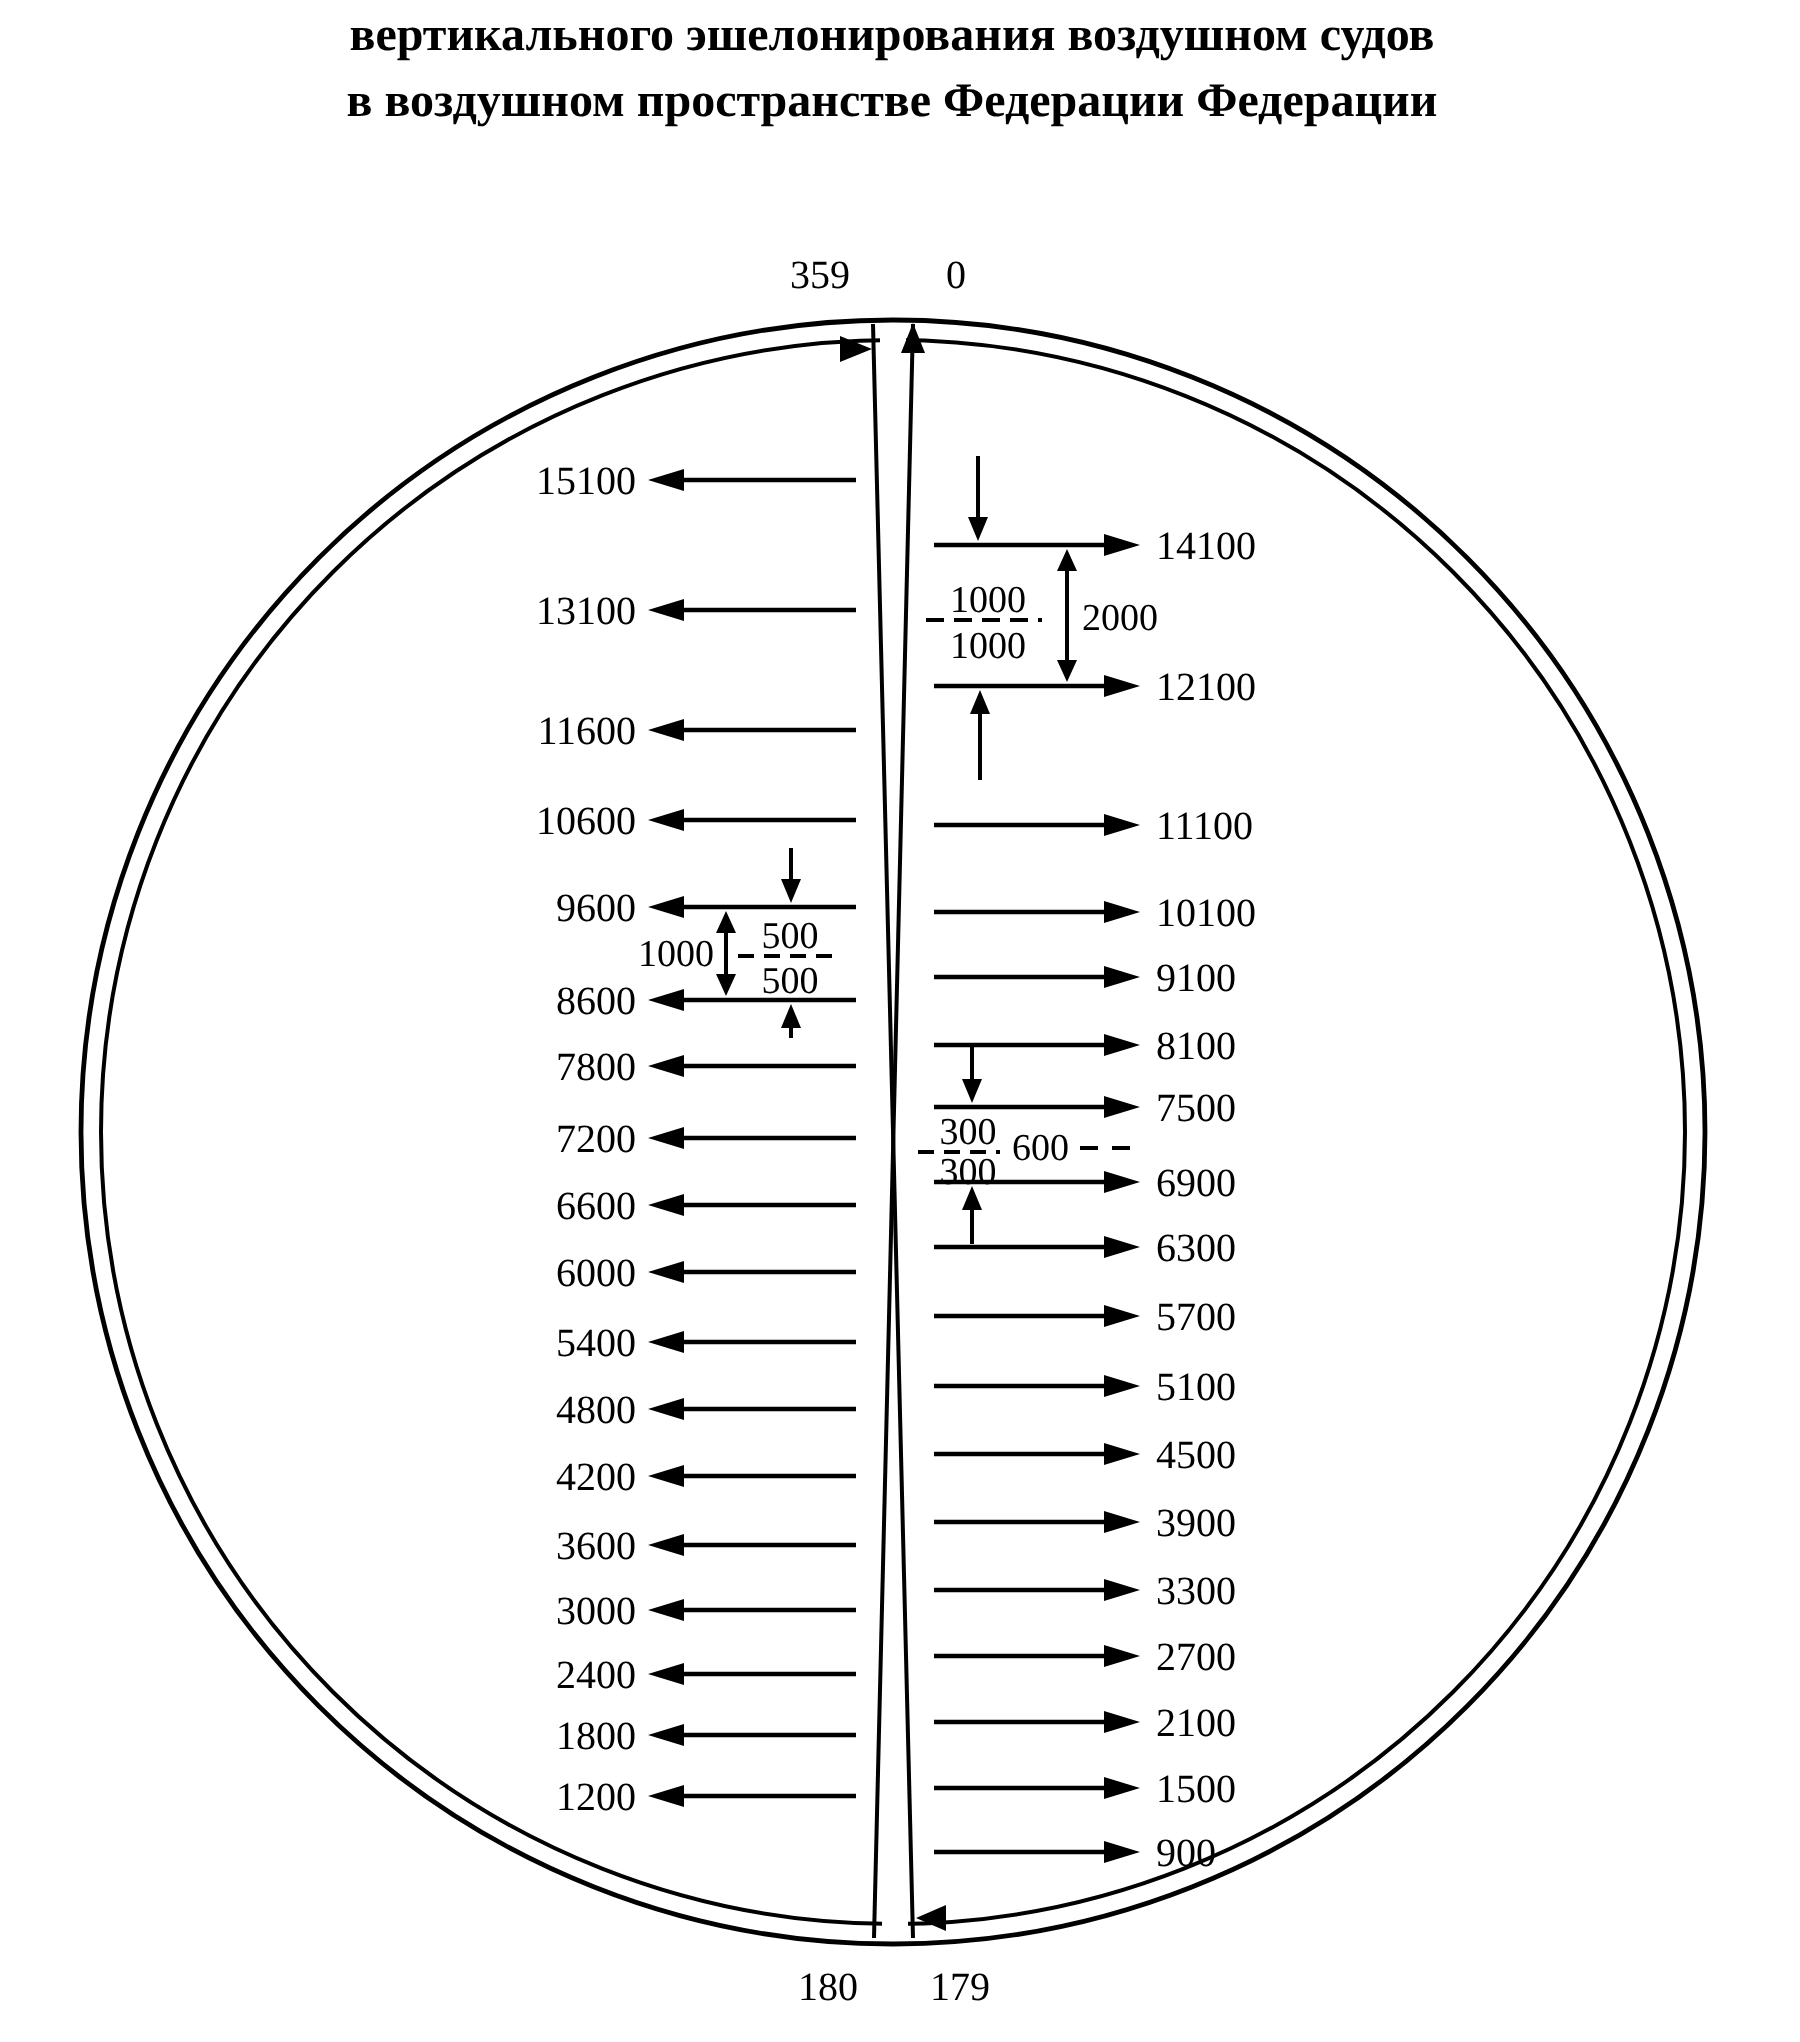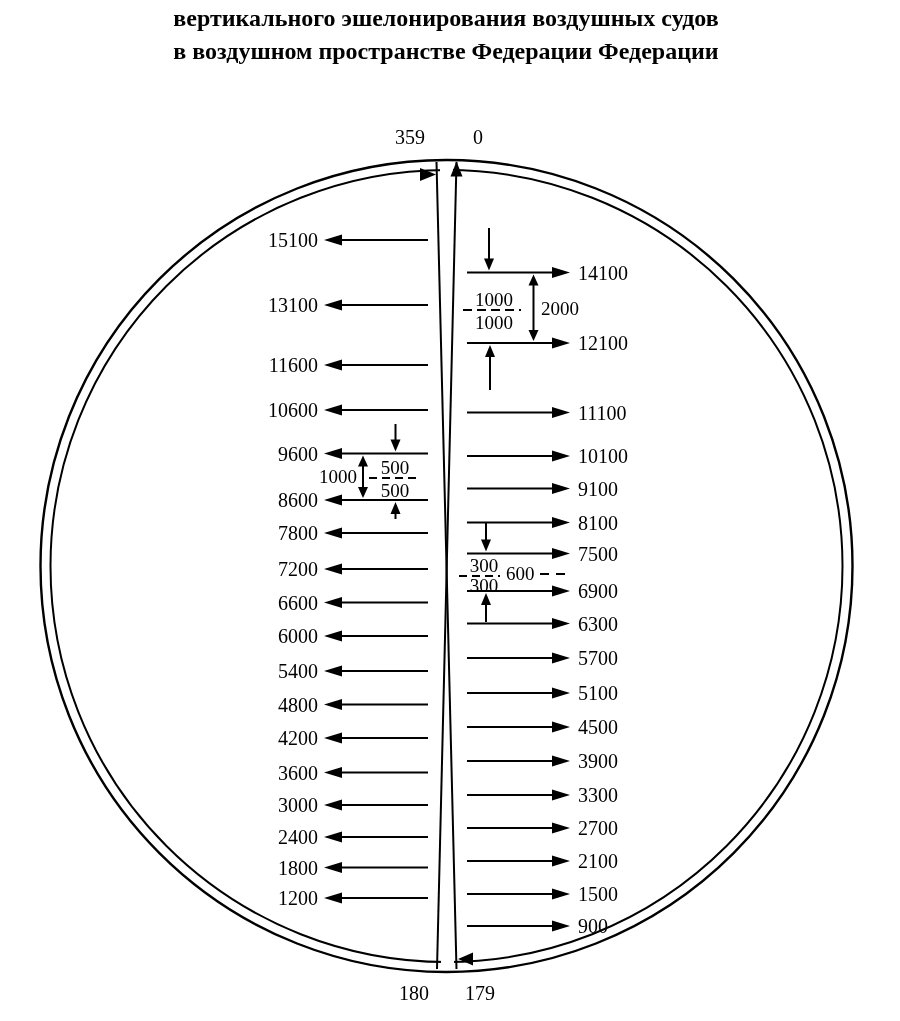--- a/index.html
+++ b/index.html
@@ -30,21 +30,21 @@
   .num  { font-family:"Liberation Serif",serif; font-size:20px; fill:#000; }
   .anum { font-family:"Liberation Serif",serif; font-size:19px; fill:#000; }
   .patch{ fill:#ffffff; stroke:none; }
 </style>
 </head>
 <body>
 
 <div class="page">
 
   <div class="title-block">
-    <div class="title-line2">вертикального эшелонирования воздушных судов</div>
+    <div class="title-line2">вертикального эшелонирования воздушном судов</div>
     <div class="title-line3">в воздушном пространстве Федерации Федерации</div>
   </div>
 
   <svg id="diagram-svg" width="900" height="1021" viewBox="0 0 900 1021">
 
     <circle class="circ" cx="446.5" cy="566" r="406" stroke-width="2.4"></circle>
     <circle class="circ" cx="446.5" cy="566" r="396" stroke-width="2"></circle>
 
     <rect class="patch" x="440" y="165" width="13" height="12"></rect>
     <rect class="patch" x="441" y="954" width="13" height="12"></rect>

